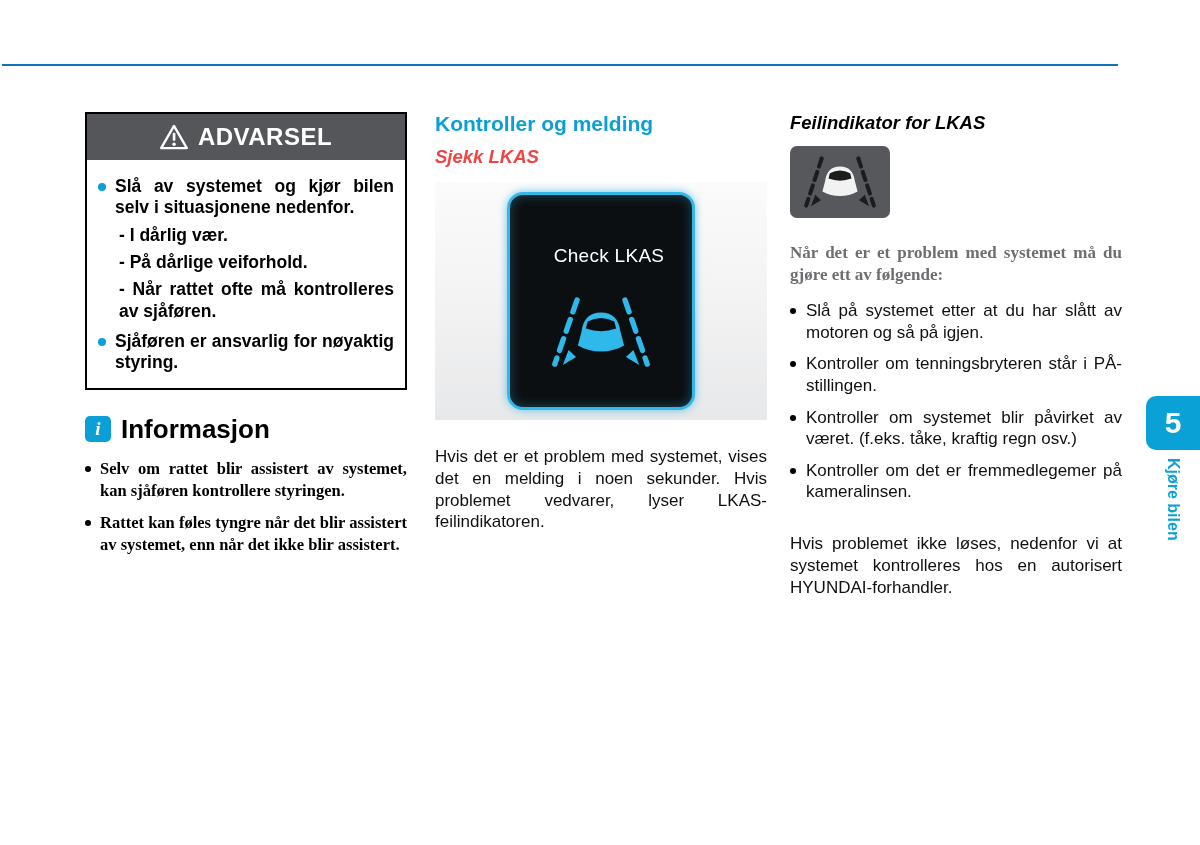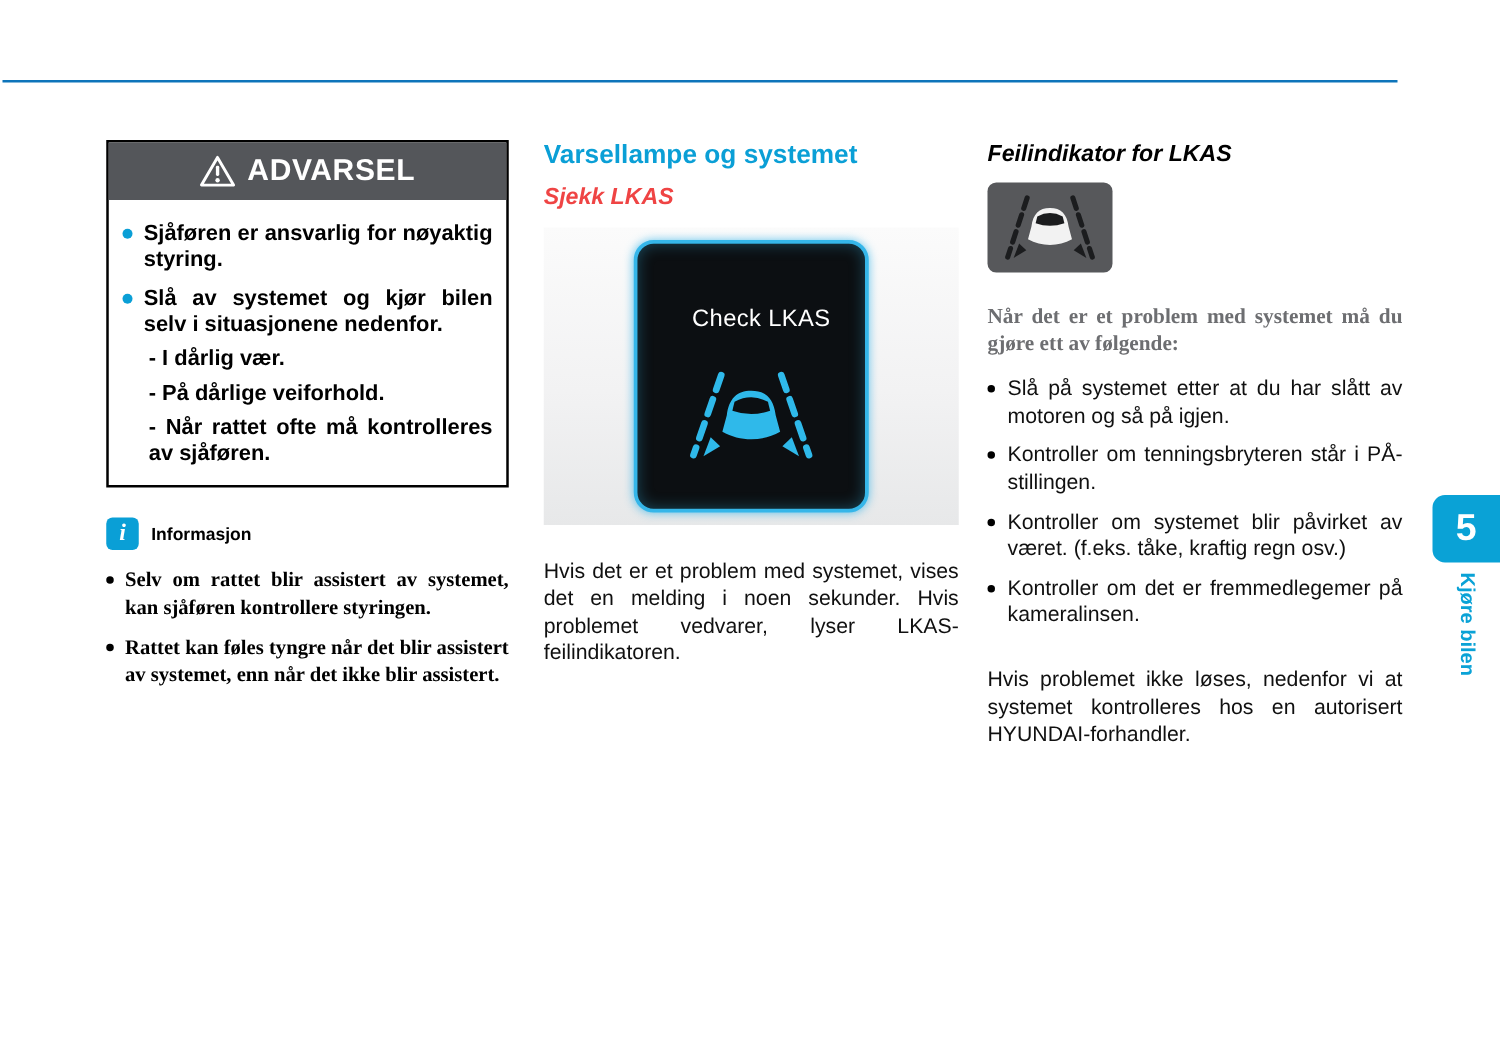--- a/index.html
+++ b/index.html
@@ -24,21 +24,21 @@
   .dot { width:8px; height:8px; border-radius:50%; background:#0a9fd6; margin-top:7px; flex:none; }
   .wtext { font-weight:bold; font-size:17.5px; line-height:1.22; text-align:justify; color:#000; flex:1; }
   .wsub { margin:6px 0 0 4px; font-weight:bold; font-size:17.5px; line-height:1.22; text-align:justify; color:#000; }
 
   
   .info-section { margin-top:24px; }
   .info-heading { display:flex; align-items:center; gap:10px; margin-bottom:13px; }
   .info-icon { width:26px; height:26px; background:#0a9fd6; border-radius:5px; color:#fff;
                font-family:"Liberation Serif",serif; font-style:italic; font-weight:bold;
                font-size:19px; display:flex; align-items:center; justify-content:center; }
-  .info-title { font-weight:bold; font-size:14px; color:#000; }
+  .info-title { font-weight:bold; font-size:26px; color:#000; }
   .ibullet { display:flex; gap:9px; margin-bottom:11px; }
   .idot { width:6px; height:6px; border-radius:50%; background:#000; margin-top:8px; flex:none; }
   .itext { font-family:"Liberation Serif","DejaVu Serif",serif; font-weight:bold; font-size:16.5px;
            line-height:1.32; text-align:justify; color:#000; flex:1; }
 
   
   .mid-heading { color:#0a9fd6; font-weight:bold; font-size:21px; }
   .mid-subheading { margin-top:10px; font-weight:bold; font-style:italic; font-size:18.5px; color:#ef4444; }
   .figure { margin-top:14px; height:238px; background:linear-gradient(180deg,#fbfbfb 0%,#f2f2f3 55%,#e7e8e9 100%);
             display:flex; justify-content:center; align-items:flex-start; padding-top:10px; }
@@ -87,31 +87,31 @@
         <svg width="28" height="26" viewBox="0 0 24 22">
           <path d="M12 1.5 L23 20.5 H1 Z" fill="none" stroke="#fff" stroke-width="2" stroke-linejoin="round"></path>
           <rect x="10.9" y="7.3" width="2.3" height="7" rx="1" fill="#fff"></rect>
           <circle cx="12.05" cy="17.2" r="1.5" fill="#fff"></circle>
         </svg>
         <span class="warning-title">ADVARSEL</span>
       </div>
       <div class="warning-body">
         <div class="wbullet">
           <span class="dot"></span>
-          <div class="wtext">Sjåføren er ansvarlig for nøyaktig styring.</div>
-        </div>
-        <div class="wbullet">
-          <span class="dot"></span>
           <div class="wtext">
             <div>Slå av systemet og kjør bilen selv i situasjonene nedenfor.</div>
             <div class="wsub">- I dårlig vær.</div>
             <div class="wsub">- På dårlige veiforhold.</div>
             <div class="wsub">- Når rattet ofte må kontrolleres av sjåføren.</div>
           </div>
         </div>
+        <div class="wbullet">
+          <span class="dot"></span>
+          <div class="wtext">Sjåføren er ansvarlig for nøyaktig styring.</div>
+        </div>
       </div>
     </div>
 
     <div class="info-section">
       <div class="info-heading">
         <span class="info-icon">i</span>
         <span class="info-title">Informasjon</span>
       </div>
       <div class="ibullet">
         <span class="idot"></span>
@@ -119,21 +119,21 @@
       </div>
       <div class="ibullet">
         <span class="idot"></span>
         <div class="itext">Rattet kan føles tyngre når det blir assistert av systemet, enn når det ikke blir assistert.</div>
       </div>
     </div>
 
   </div>
 
   <div class="col col-mid">
-    <div class="mid-heading">Varsellampe og systemet</div>
+    <div class="mid-heading">Kontroller og melding</div>
     <div class="mid-subheading">Sjekk LKAS</div>
 
     <div class="figure">
       <div class="display">
         <div class="display-text">Check LKAS</div>
         <svg class="display-icon" width="116" height="80" viewBox="0 0 130 90">
           <g stroke="#2fb9ea" stroke-width="6" stroke-linecap="round" fill="none">
             <path d="M38 8 L13 80" stroke-dasharray="14 9"></path>
             <path d="M92 8 L117 80" stroke-dasharray="14 9"></path>
           </g>

